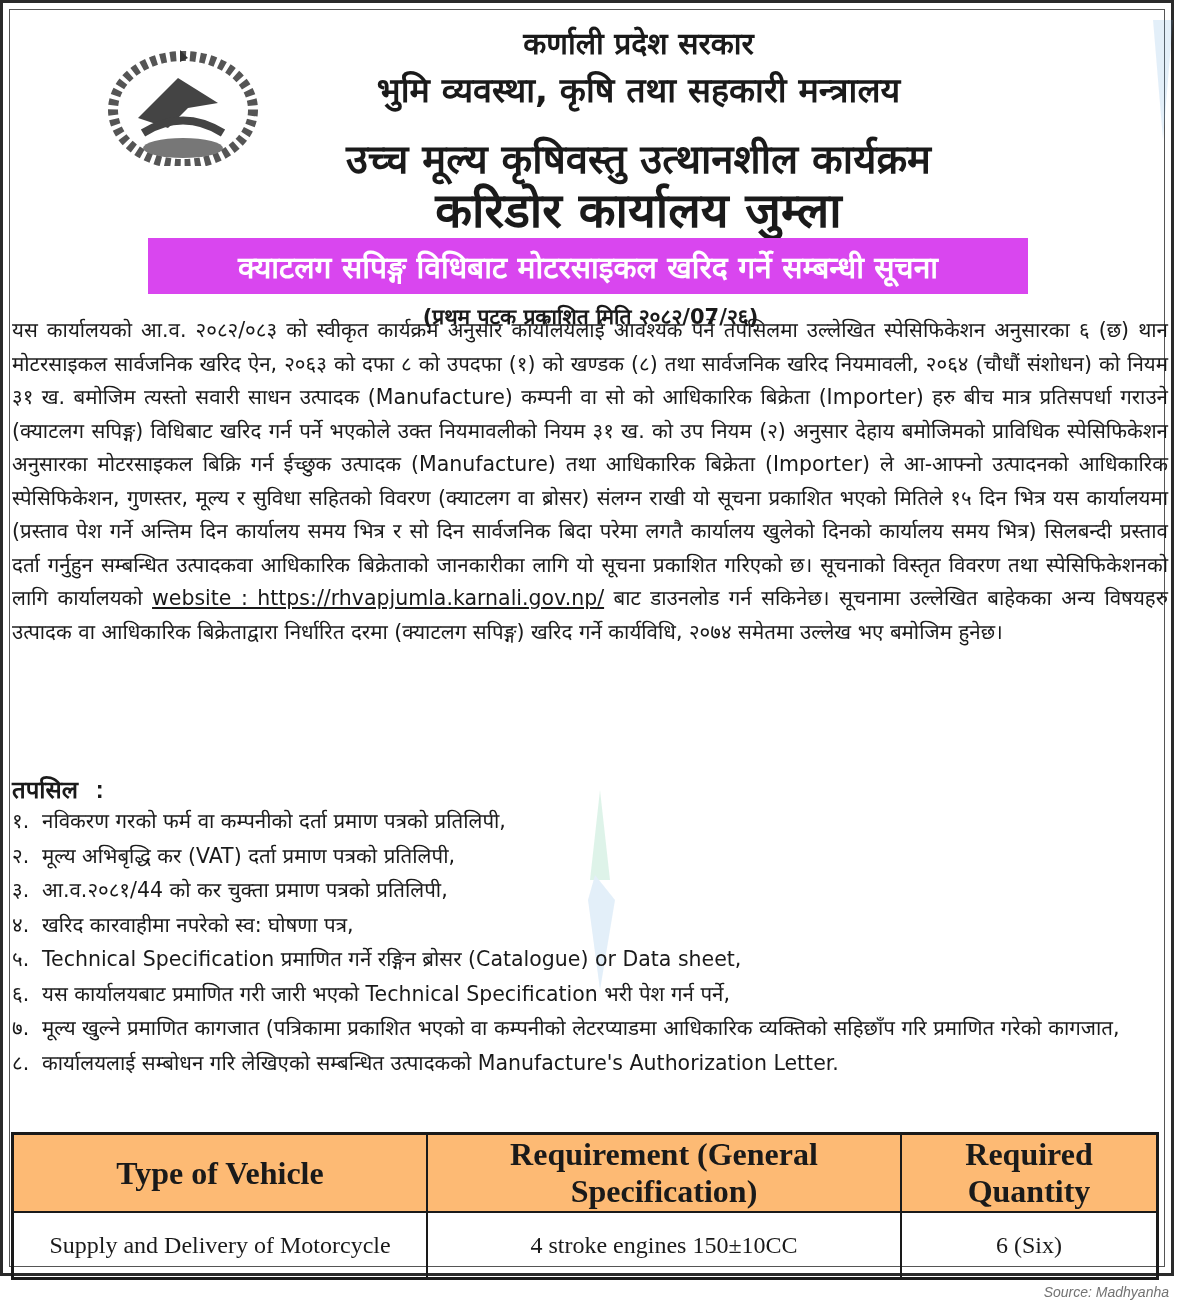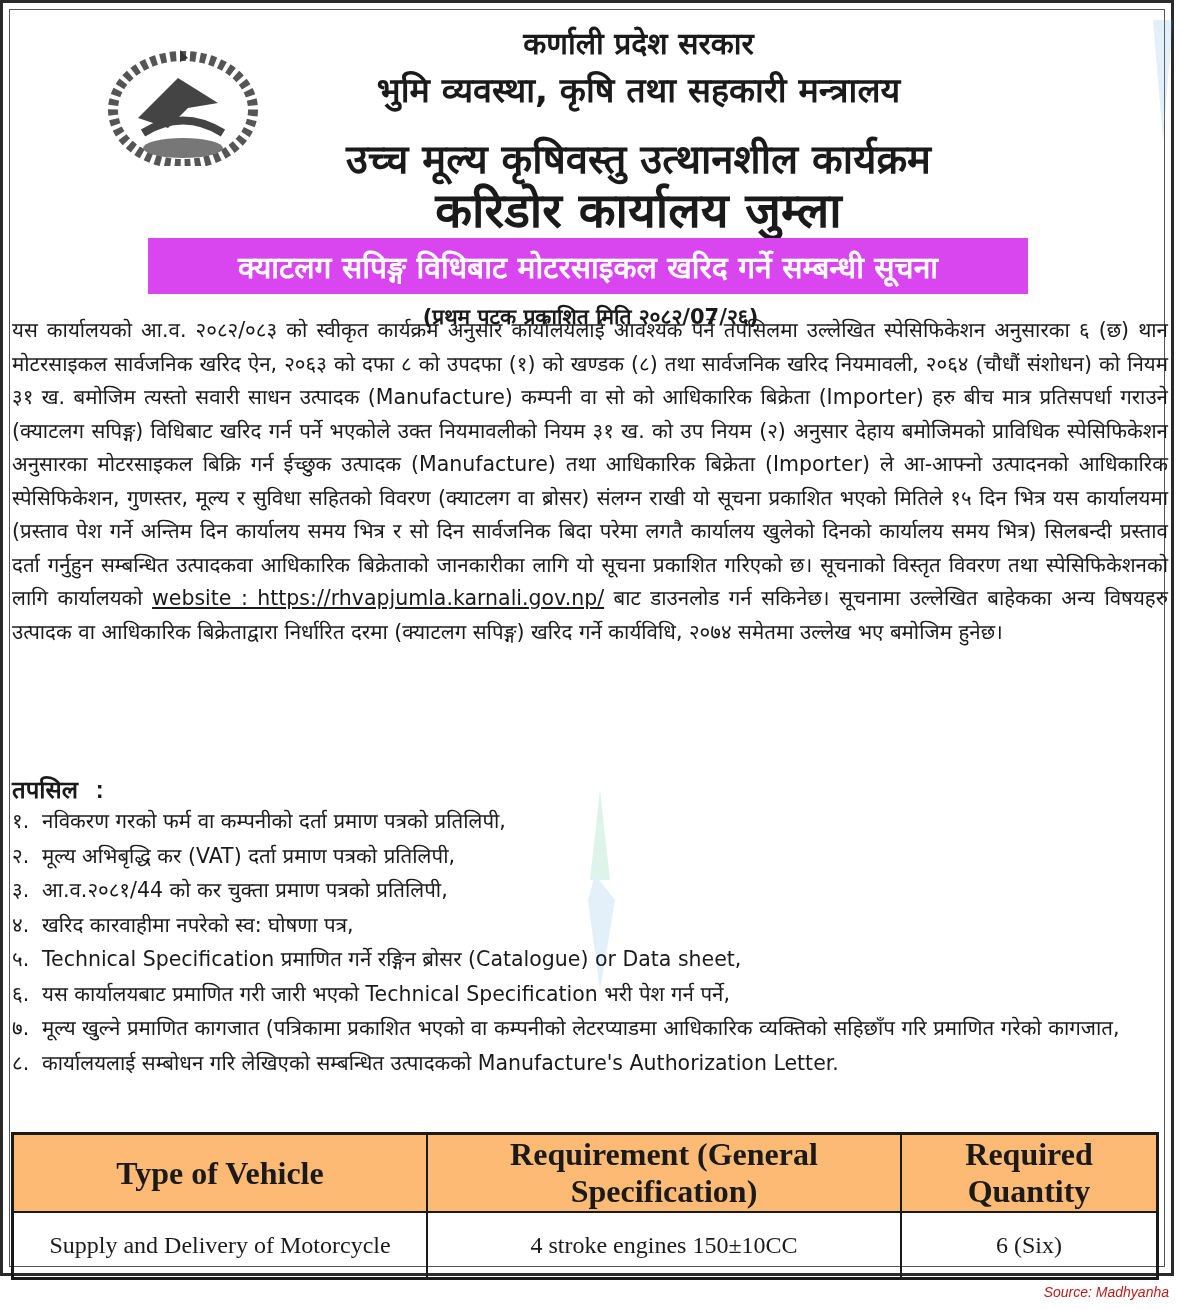--- a/index.html
+++ b/index.html
@@ -49,21 +49,21 @@
   .annex-list .num { width: 30px; flex: none; }
   .annex-list .txt { flex: 1; }
   .spec-table {
     position: absolute; left: 11px; top: 1132px; width: 1148px;
     border-collapse: collapse; border: 3px solid #1a1a1a;
     font-family: "Liberation Serif", "DejaVu Serif", serif;
   }
   .spec-table th, .spec-table td { border: 2px solid #1a1a1a; text-align: center; }
   .spec-table th { background: #fdba74; height: 64px; font-size: 32px; font-weight: bold; }
   .spec-table td { height: 62px; font-size: 24px; font-weight: normal; }
-  .source { position: absolute; right: 12px; top: 1284px; font-style: italic; font-size: 14px; font-family: "Liberation Sans", "DejaVu Sans", sans-serif; color: #b91c1c; }
+  .source { position: absolute; right: 12px; top: 1284px; font-style: italic; font-size: 14px; font-family: "Liberation Sans", "DejaVu Sans", sans-serif; color: #737373; }
 </style>
 </head>
 <body>
 
 <div class="frame-outer">
   <div class="frame-inner"></div>
 </div>
 
 <svg class="watermark" style="left:570px;top:790px;" width="60" height="200" viewBox="0 0 60 200">
   <polygon points="30,0 40,90 20,90" fill="#4fbf8a"></polygon>

